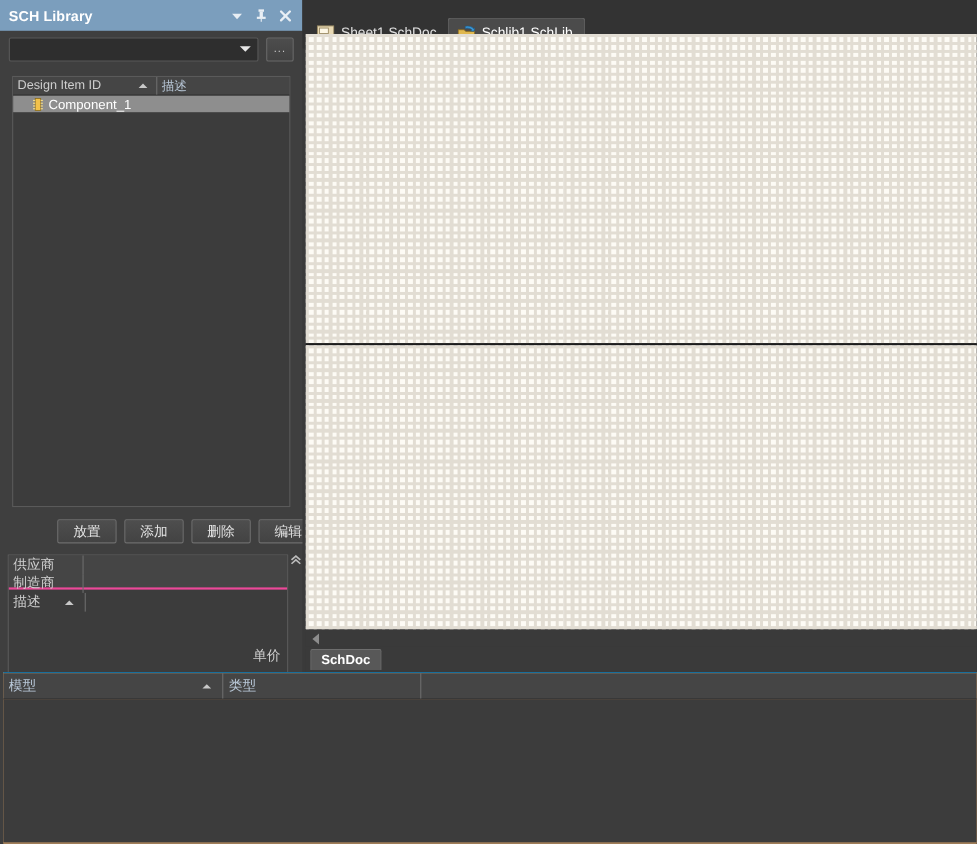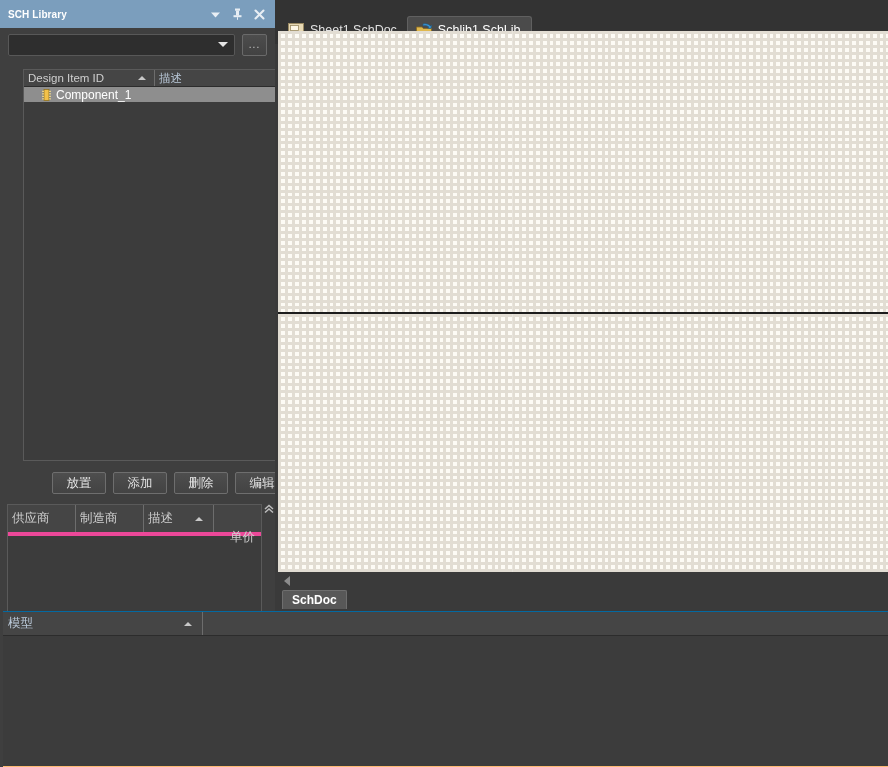--- a/index.html
+++ b/index.html
@@ -36,21 +36,21 @@
     left: 0; top: 0;
     width: 275px;
     height: 28px;
     background: #7b9ebd;
     display: flex;
     align-items: center;
     box-sizing: border-box;
     padding: 0 6px 0 8px;
   }
   .panel-title-text {
-    font-size: 10px;
+    font-size: 13px;
     font-weight: bold;
     color: #ffffff;
     letter-spacing: 0.1px;
     flex: 1;
   }
   .titlebar-icons {
     display: flex;
     align-items: center;
     gap: 9px;
     padding-right: 3px;
@@ -109,21 +109,21 @@
     color: #c9c9c9;
     letter-spacing: 1px;
     line-height: 8px;
     cursor: pointer;
     box-sizing: border-box;
   }
 
   
   #design-item-list {
     position: absolute;
-    left: 23px; top: 69px;
+    left: 11px; top: 69px;
     width: 253px;
     height: 392px;
     background: #3c3c3c;
     border: 1px solid #5a5a5a;
     box-sizing: border-box;
   }
   .tree-header {
     display: flex;
     height: 17px;
     background: #454545;
@@ -200,22 +200,23 @@
     width: 255px;
     height: 182px;
     background: #3c3c3c;
     border: 1px solid #5a5a5a;
     box-sizing: border-box;
   }
   .sup-header {
     display: flex;
     height: 31px;
     background: #454545;
-    border-bottom: 4px solid #ec4899;
-    box-sizing: border-box;
+    border-bottom: 2px solid #ec4899;
+    box-sizing: border-box;
+    flex-direction: column;
   }
   .sup-th {
     position: relative;
     display: flex;
     align-items: center;
     font-size: 12.5px;
     color: #cfcfcf;
     padding-left: 4px;
     border-right: 1px solid #6d6d6d;
     box-sizing: border-box;
@@ -646,17 +647,20 @@
       <div class="editor-tab">SchDoc</div>
     </div>
   </div>
 
   <div id="model-table">
     <div class="model-header">
       <div class="model-th c1">
         <span>模型</span>
         <span class="model-sort"></span>
       </div>
+      <div class="model-th c2">
+        <span>类型</span>
+      </div>
     </div>
     <div class="model-body"></div>
   </div>
 
 </div>
 
 </body></html>

